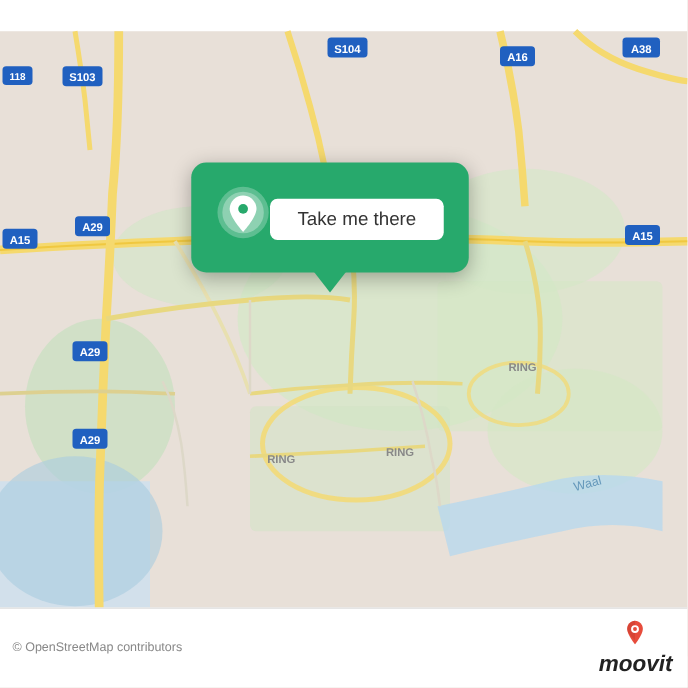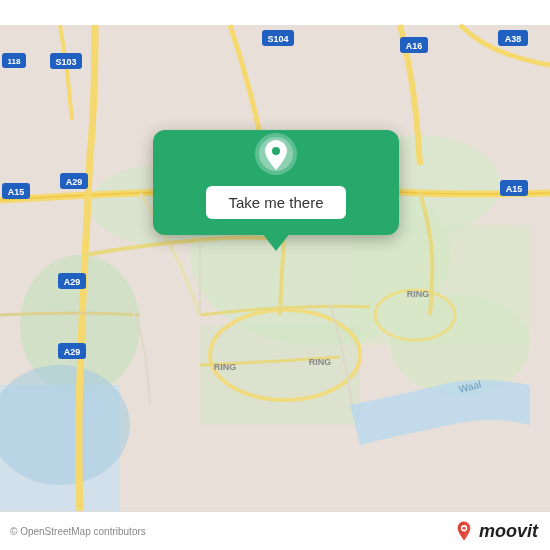--- a/index.html
+++ b/index.html
@@ -24,27 +24,27 @@
       top: 0; left: 0;
       width: 100%;
       height: 100%;
     }
 
     
     #popup-card {
       position: absolute;
       top: 130px;
       left: 153px;
-      width: 246px;
+      width: 222px;
       background: #27a96c;
       border-radius: 12px;
       display: flex;
-      flex-direction: column;
+      flex-direction: row;
       align-items: center;
-      padding: 2px 20px 16px 20px;
+      padding: 18px 20px 16px 20px;
       box-shadow: 0 4px 16px rgba(0,0,0,0.3);
       z-index: 10;
     }
 
     #popup-card::after {
       content: '';
       position: absolute;
       bottom: -16px;
       left: 50%;
       transform: translateX(-50%);
@@ -103,20 +103,21 @@
     #location-name {
       font-size: 13px;
       color: #222;
       font-weight: 400;
     }
 
     #moovit-logo {
       display: flex;
       align-items: center;
       gap: 4px;
+      flex-direction: column;
     }
 
     .moovit-pin {
       width: 22px;
       height: 22px;
     }
 
     .moovit-text {
       font-size: 18px;
       font-weight: 700;

